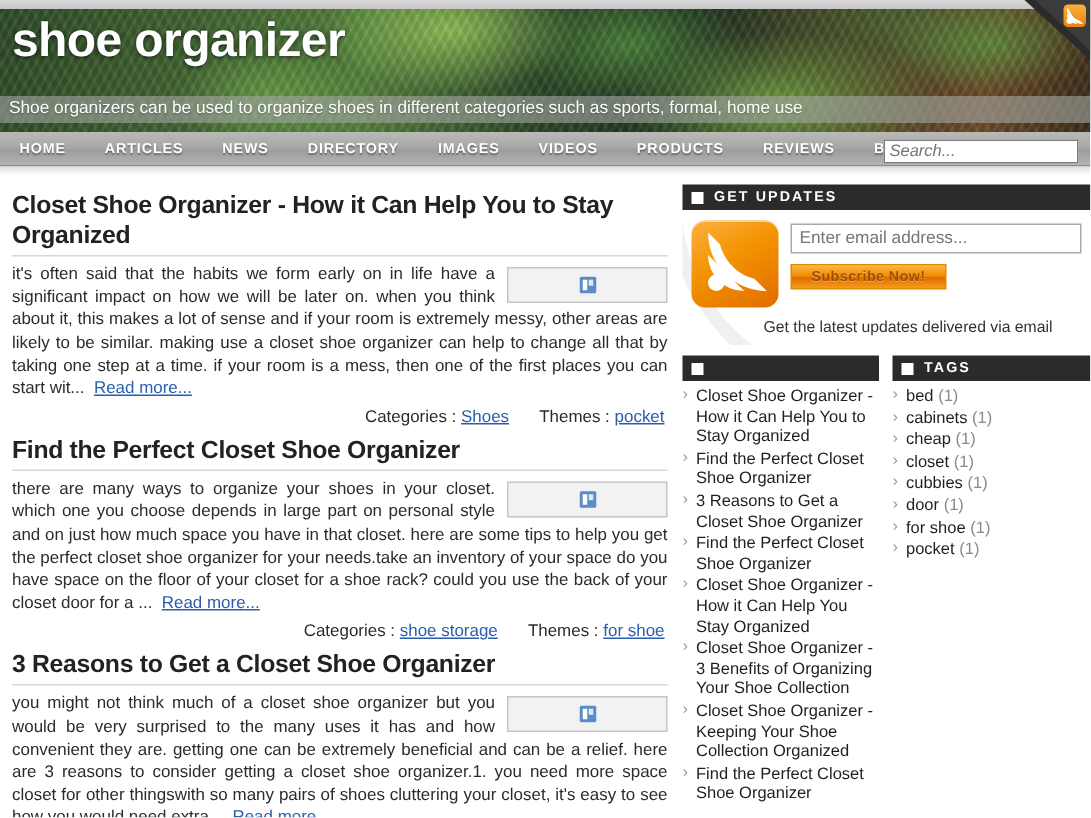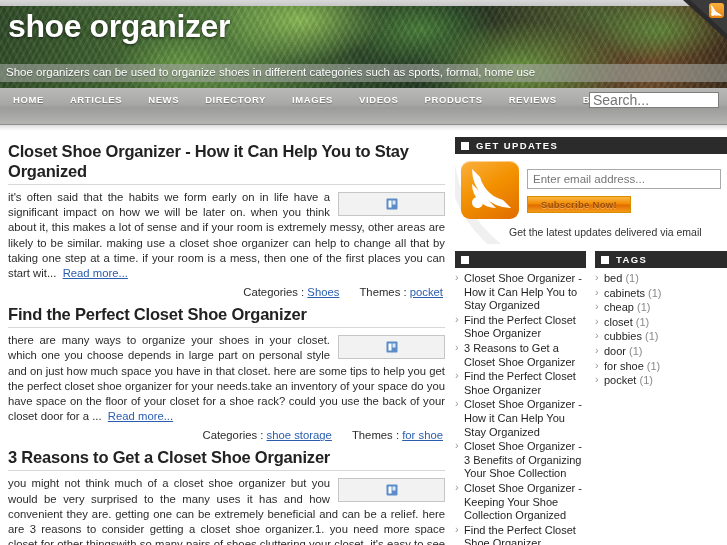--- a/index.html
+++ b/index.html
@@ -111,21 +111,21 @@
     border-radius: 0 0 0 12px;
     transform: rotate(0deg);
   }
   .rss-mini .arc1 { width:7px; height:7px; }
   .rss-mini .arc2 { width:11px; height:11px; }
 
   
   .navbar {
     position: relative;
     width: 727px;
-    height: 37px;
+    height: 23px;
     background: linear-gradient(#b9b9b7, #a8a8a6 45%, #9c9c9a 55%, #b4b4b2);
     border-bottom: 1px solid #8d8d8b;
   }
   .nav-items {
     position: absolute;
     left: 0; top: 0;
     height: 23px;
     display: flex;
     align-items: center;
   }
@@ -142,25 +142,26 @@
     cursor: pointer;
   }
   .search-wrap {
     position: absolute;
     right: 8px; top: 3px;
   }
   .search-input {
     width: 130px; height: 16px;
     border: 1px solid #7d7d7b;
     background: #fff;
-    font-size: 14px;
+    font-size: 11px;
     color: #666;
     padding: 0 3px;
     font-family: "Liberation Sans", sans-serif;
     outline: none;
+    font-style: italic;
   }
   .navbar-shadow {
     position:relative;
     width: 727px; height: 6px;
     background: linear-gradient(#dcdcdc, #f3f3f3 60%, #ffffff);
   }
 
   
   .page-body {
     position: relative;
@@ -265,21 +266,21 @@
   }
   .updates-box::before {
     content:"";
     position:absolute; left:-10px; bottom:-34px;
     width: 130px; height: 130px;
     border: 9px solid #f0f0f0;
     border-right-color: transparent;
     border-top-color: transparent;
     border-radius: 0 0 0 130px;
   }
-  .updates-inner { position:relative; display:flex; gap:8px;align-items:center; }
+  .updates-inner { position:relative; display:flex; gap:8px; }
   .rss-big {
     width: 58px; height: 58px;
     border-radius: 9px;
     background: linear-gradient(150deg, #fbb040 0%, #f39200 45%, #e06c00 100%);
     position: relative;
     flex: 0 0 auto;
     box-shadow: inset 0 1px 0 rgba(255,255,255,.5);
   }
   .rss-big .dot {
     position:absolute; left:11px; bottom:11px;

